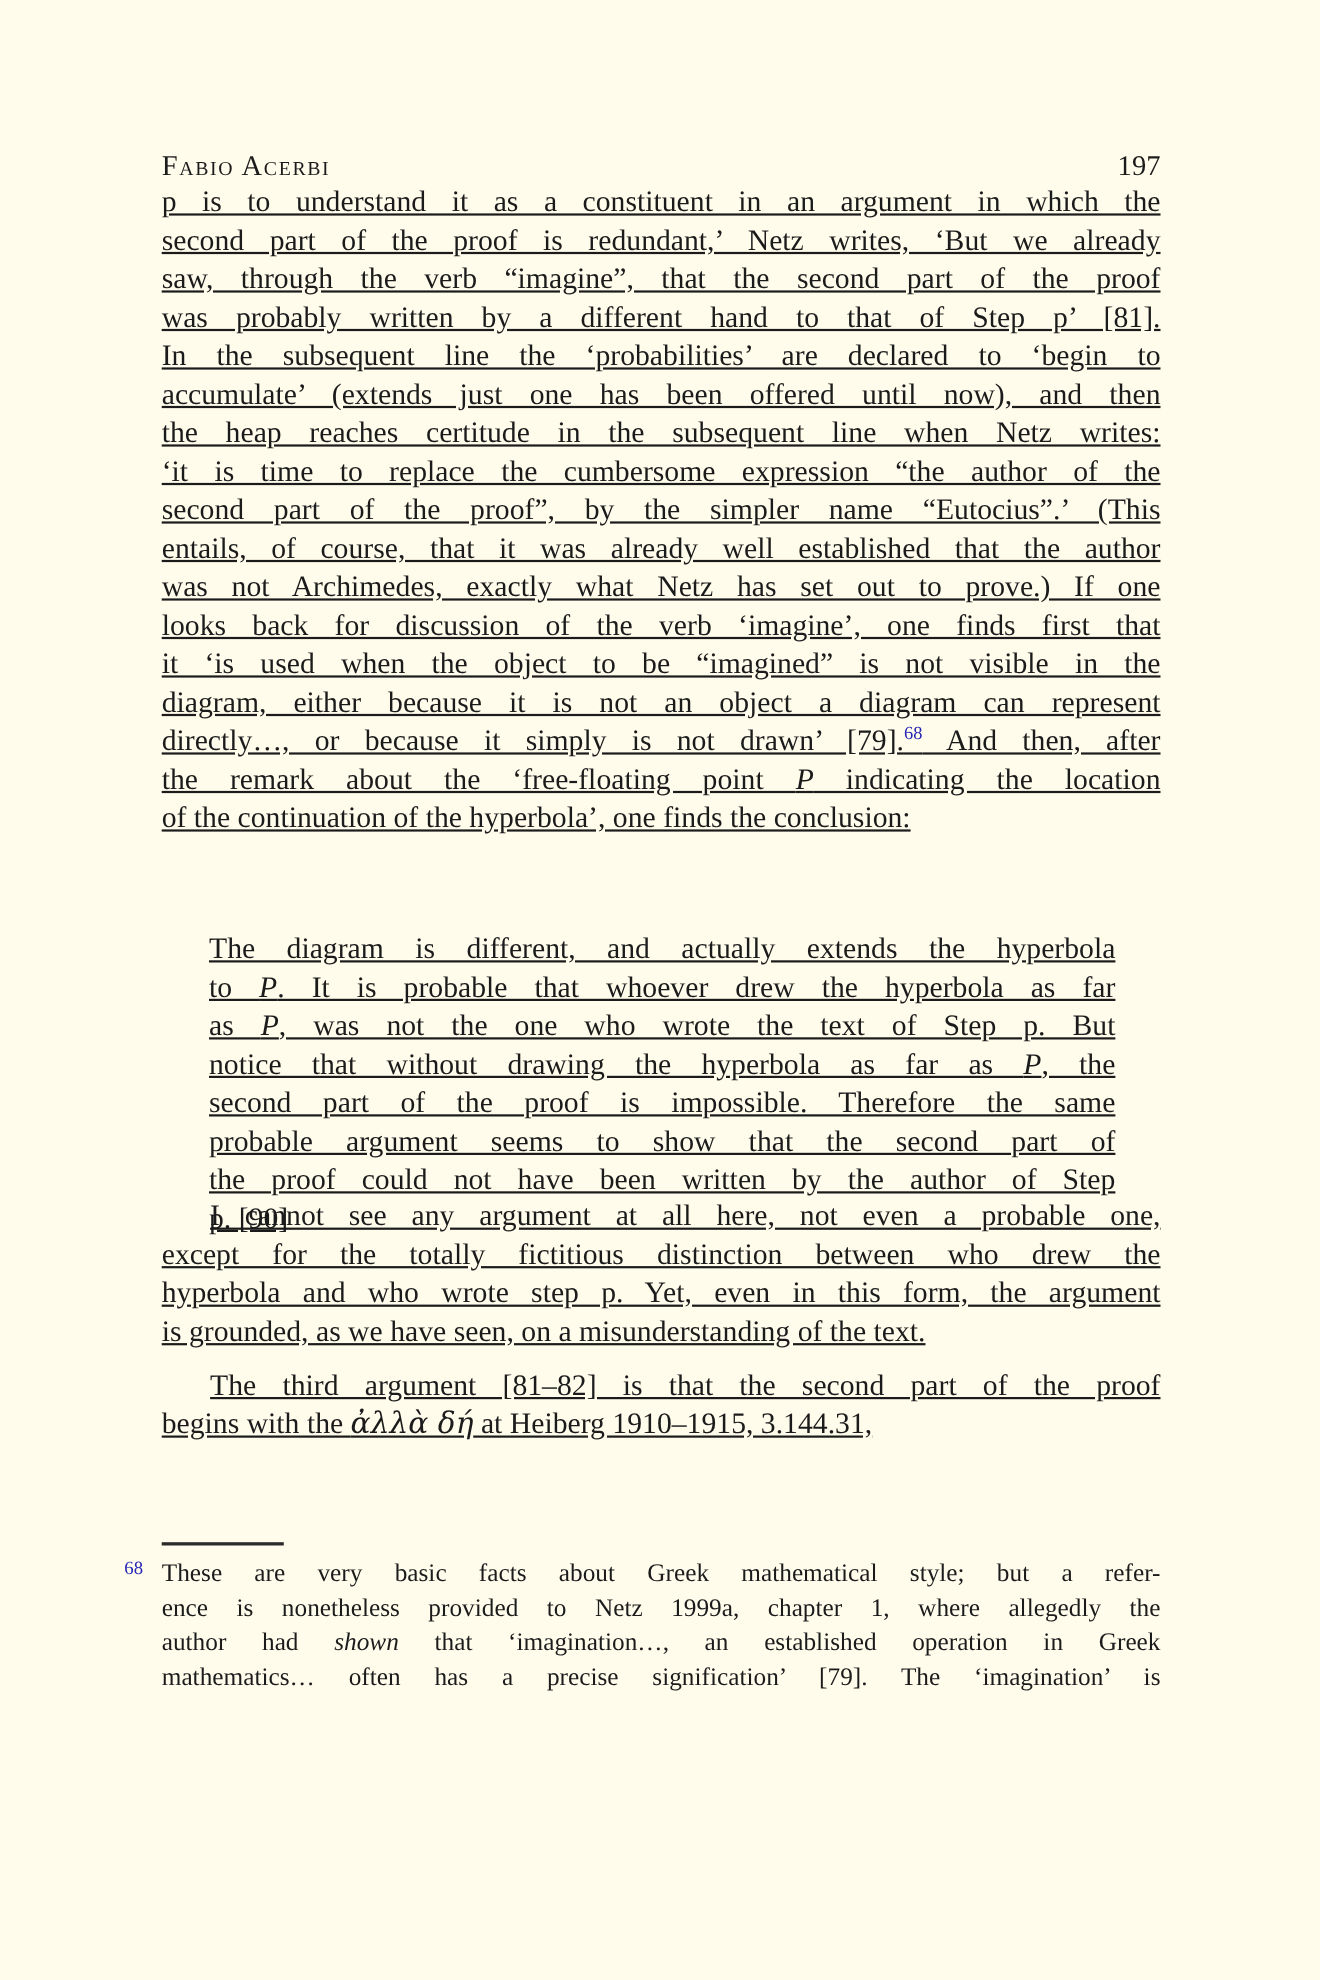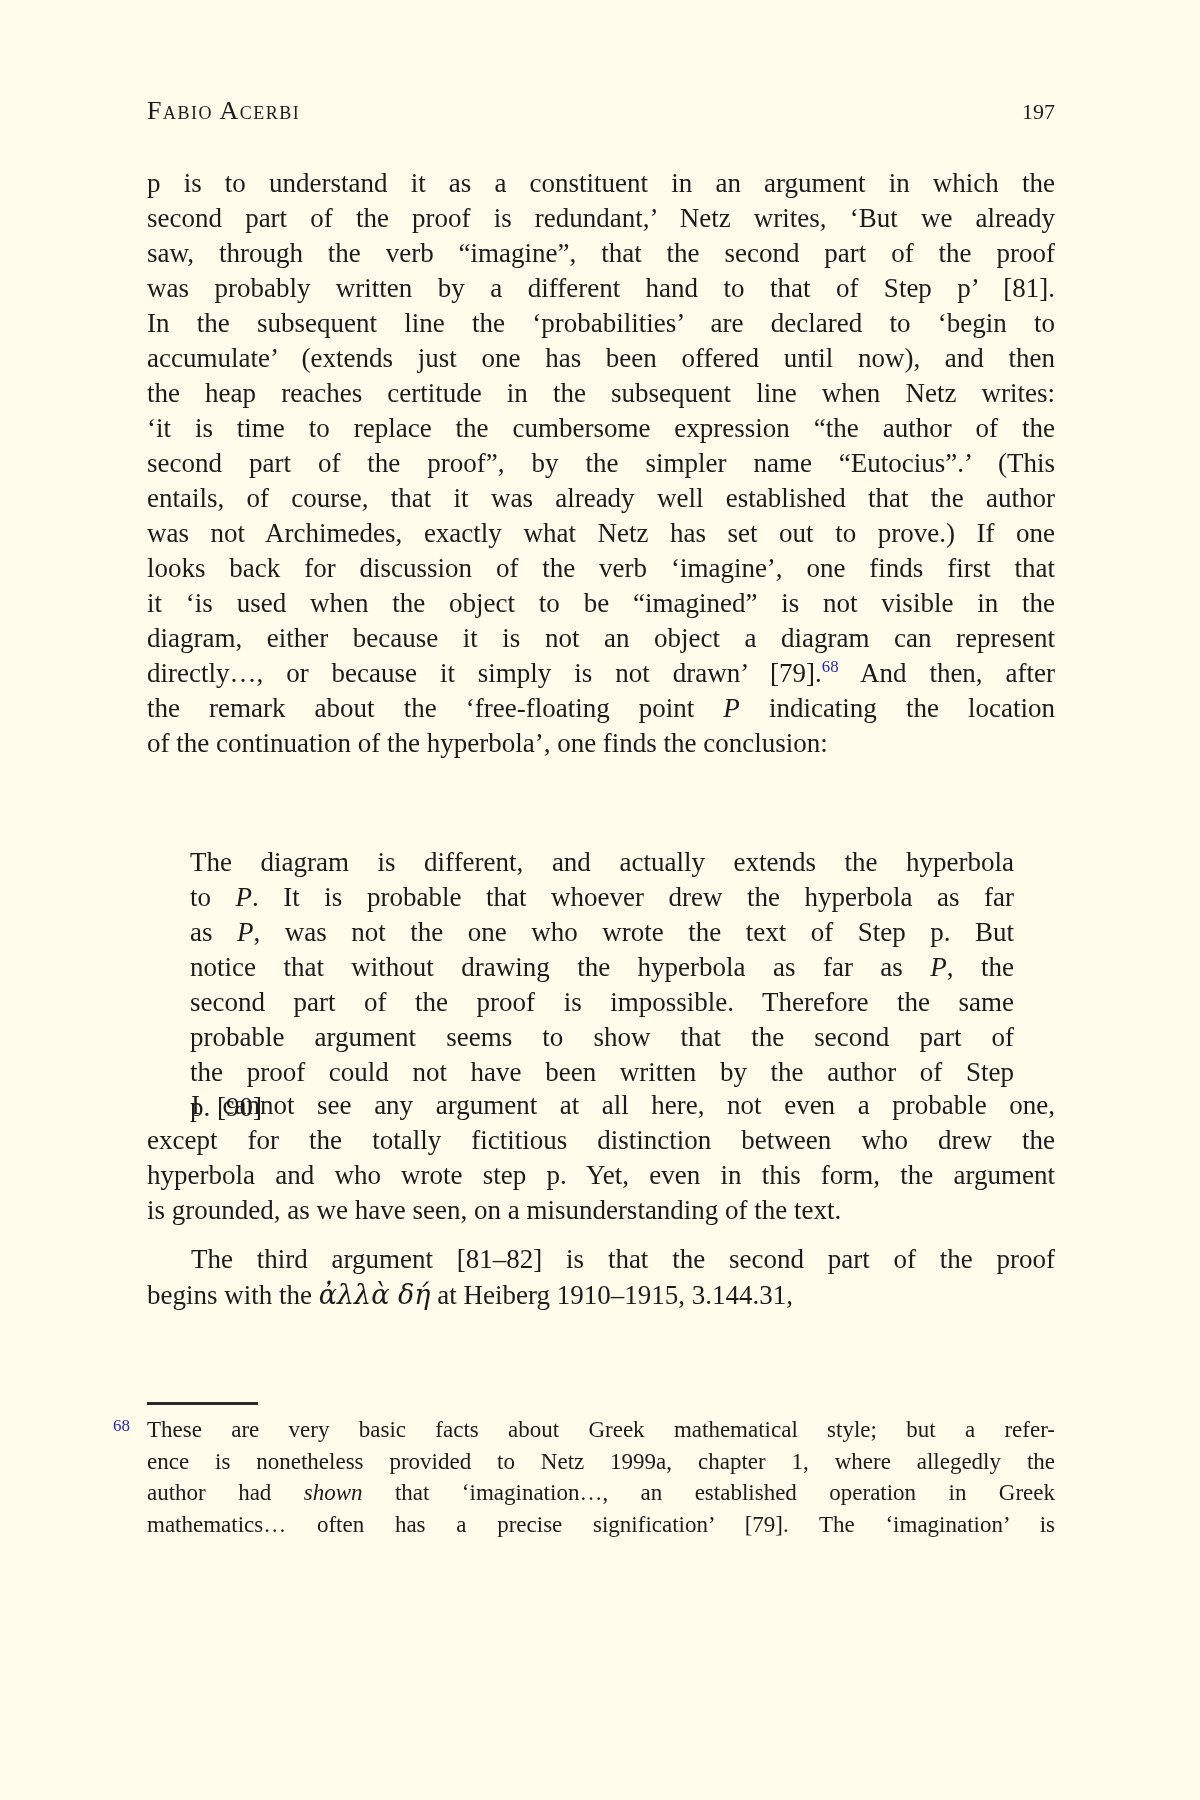--- a/index.html
+++ b/index.html
@@ -22,30 +22,32 @@
     left: 147px;
     width: 908px;
     display: flex;
     justify-content: space-between;
     align-items: baseline;
     font-size: 26px;
   }
   .author-name {
     font-variant: small-caps;
     letter-spacing: 1.5px;
+    margin-top: 40px;
   }
   .page-number {
-    font-size: 22px;
+    font-size: 26px;
   }
   .textblock {
     position: absolute;
     left: 147px;
     width: 908px;
     font-size: 27px;
     line-height: 35px;
+    text-decoration: underline;
   }
   .para1 { top: 166px; }
   .quote {
     top: 797px;
     left: 190px;
     width: 824px;
     margin-top: 48px;
   }
   .para2 { top: 1088px; }
   .para3 { top: 1242px; }

